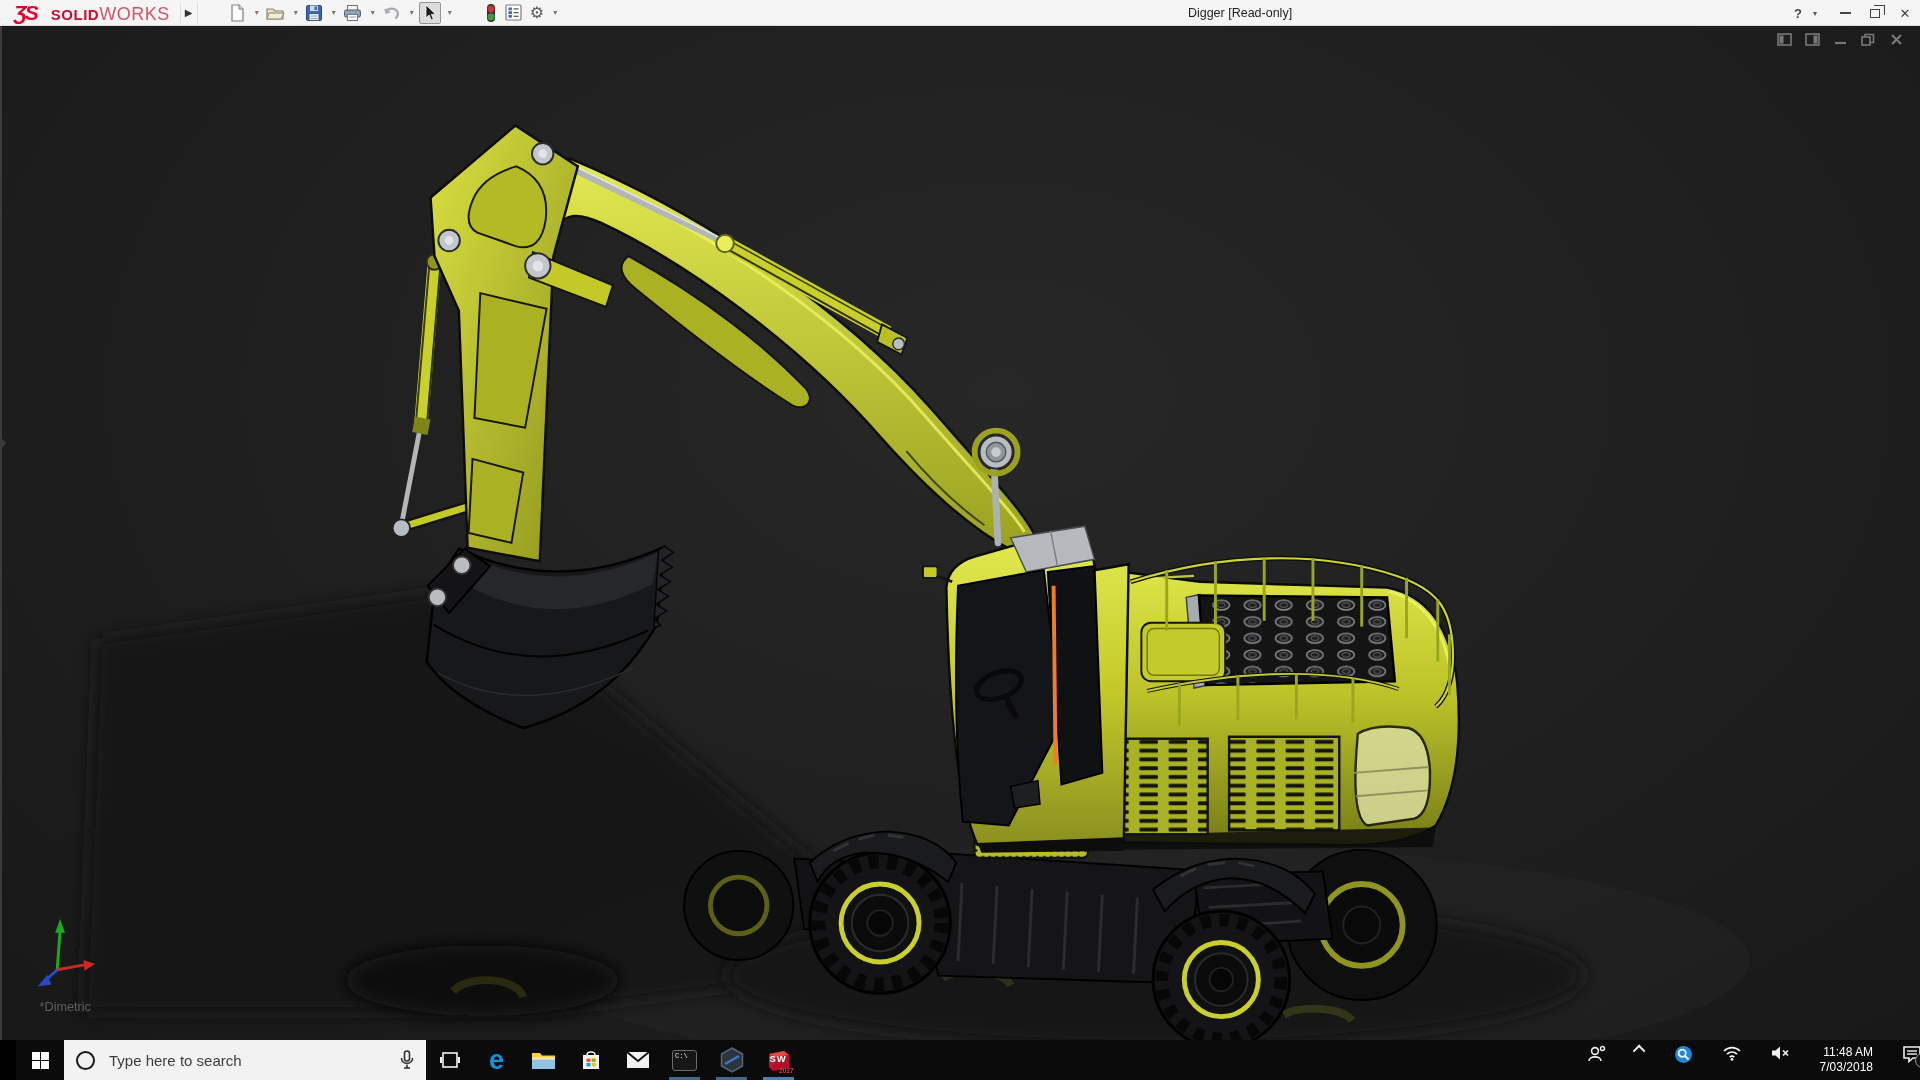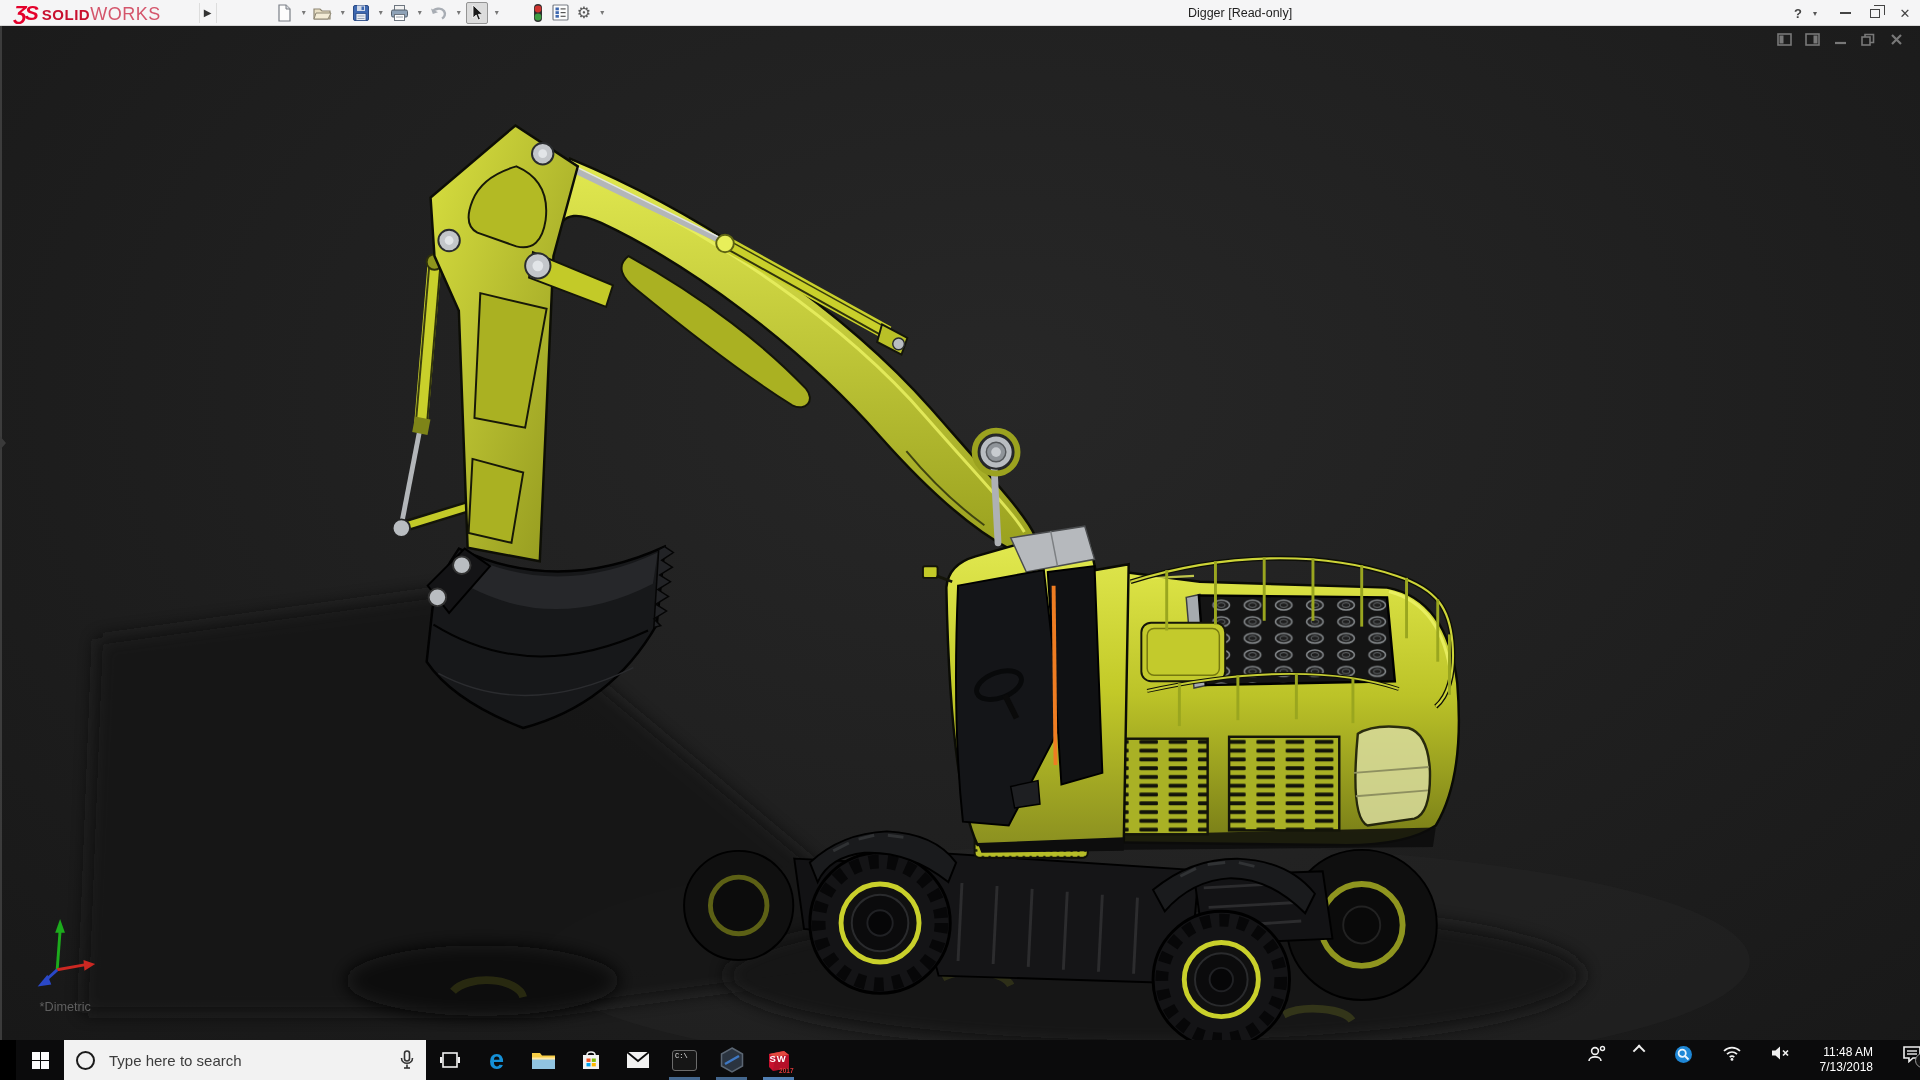--- a/index.html
+++ b/index.html
@@ -2,24 +2,24 @@
 <html><head>
 <meta charset="utf-8">
 <style>
   * { margin:0; padding:0; box-sizing:border-box; }
   html,body { width:1920px; height:1080px; overflow:hidden; background:#000;
               font-family:"Liberation Sans", sans-serif; }
 
   
   .titlebar { position:absolute; left:0; top:0; width:1920px; height:26px;
               background:#f5f5f6; border-bottom:1px solid #d8d8d8;
-              display:flex; align-items:center;gap:28px; }
+              display:flex; align-items:center; }
   .brand { display:flex; align-items:baseline; padding-left:14px; white-space:nowrap; }
   .brand-glyph { font-size:21px; font-weight:bold; font-style:italic; color:#e4002b; letter-spacing:-2px; }
-  .brand-solid { font-size:15px; font-weight:bold; color:#c8102e; margin-left:5px; letter-spacing:.5px; }
+  .brand-solid { font-size:15px; font-weight:bold; color:#c8102e; margin-left:14px; letter-spacing:.5px; }
   .brand-works { font-size:18px; font-weight:normal; color:#d4556b; letter-spacing:.5px; }
   .flyout { margin-left:10px; width:18px; height:20px; display:flex; align-items:center; justify-content:center;
             color:#333; font-size:10px; border-left:1px solid #ddd; border-right:1px solid #ddd; cursor:pointer; }
   .toolbar { display:flex; align-items:center; margin-left:28px; height:26px; }
   .tool { display:flex; align-items:center; height:22px; padding:0 2px; margin-right:4px; }
   .tool svg { display:block; }
   .caret { font-size:8px; color:#777; margin:0 5px 0 3px; }
   .tool.selected { background:#dcdcdc; border:1px solid #949494; border-radius:2px; }
   .tool-gap { width:26px; }
   .doc-title { position:absolute; left:1240px; top:0; height:26px; transform:translateX(-50%);
@@ -549,21 +549,21 @@
       </svg>
     </div>
     <div class="tray-ic">
       <svg width="20" height="16" viewBox="0 0 20 16">
         <polygon points="1,5.5 4.5,5.5 9,1.5 9,14.5 4.5,10.5 1,10.5" fill="#f0f0f0"></polygon>
         <path d="M12 5.5 L17 10.5 M17 5.5 L12 10.5" stroke="#f0f0f0" stroke-width="1.7"></path>
       </svg>
     </div>
     <div class="clock">
       <div>11:48 AM</div>
-      <div>7/13/2018</div>
+      <div>7/03/2018</div>
     </div>
     <div class="tray-ic action">
       <svg width="20" height="18" viewBox="0 0 20 18">
         <path d="M2 2 L18 2 L18 13 L11 13 L7 16.5 L7 13 L2 13 Z" fill="none" stroke="#f0f0f0" stroke-width="1.6"></path>
         <line x1="5" y1="6" x2="15" y2="6" stroke="#f0f0f0" stroke-width="1.4"></line>
         <line x1="5" y1="9" x2="15" y2="9" stroke="#f0f0f0" stroke-width="1.4"></line>
       </svg>
       <span class="badge">4</span>
     </div>
   </div>

